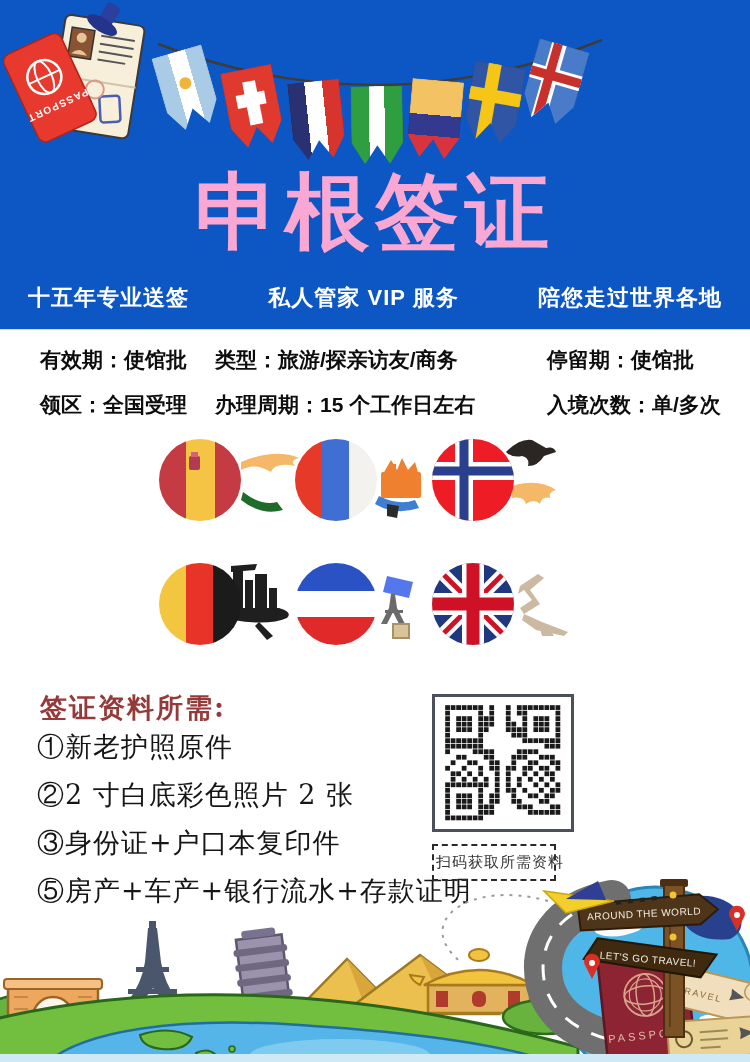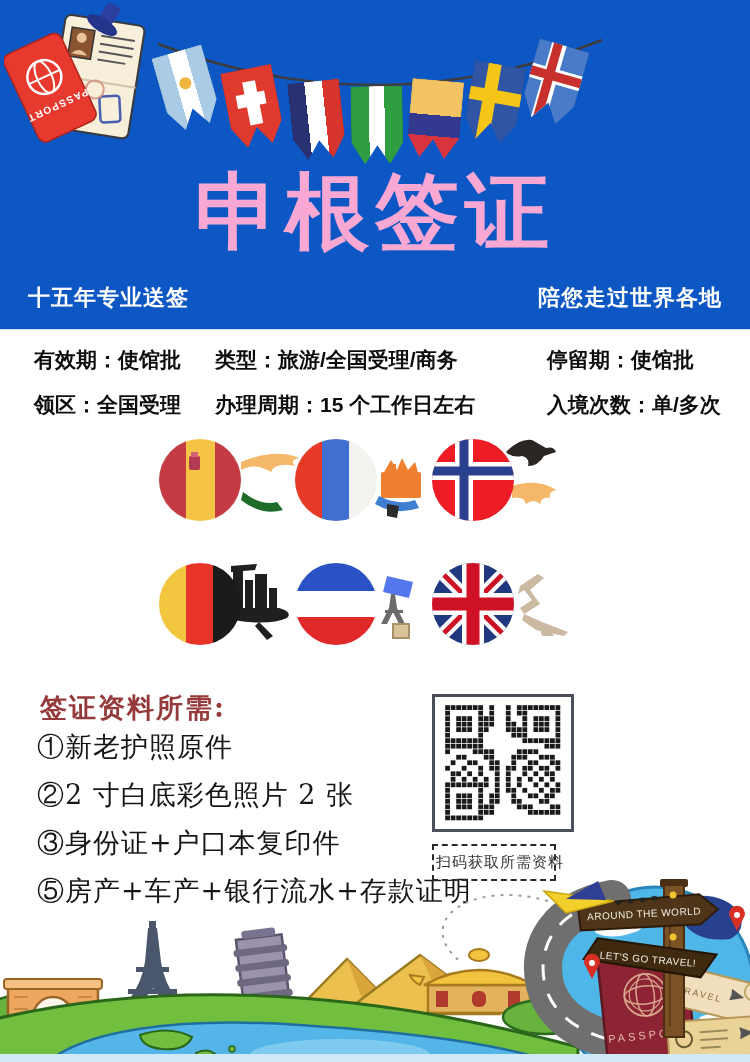--- a/index.html
+++ b/index.html
@@ -38,21 +38,21 @@
                linear-gradient(#f5c518 0 0) 0 40%/100% 13px no-repeat,#2f55a4; }
   .f-iceland { left:528px; top:44px; transform:rotate(16deg);
     background:linear-gradient(#c8302e 0 0) left 36% top 0/9px 100% no-repeat,
                linear-gradient(#c8302e 0 0) 0 40%/100% 9px no-repeat,
                linear-gradient(#fff 0 0) left 35% top 0/15px 100% no-repeat,
                linear-gradient(#fff 0 0) 0 39%/100% 15px no-repeat,#4a7bc8; }
 
   
   .info-cell { position:absolute; font-weight:700; font-size:21px; color:#0d0d0d; white-space:nowrap; }
   .r1 { top:346px; } .r2 { top:391px; }
-  .c1 { left:34px; } .c2 { left:215px; } .c3 { left:547px; }
+  .c1 { left:40px; } .c2 { left:215px; } .c3 { left:547px; }
 
   
   .dest { position:absolute; width:156px; height:92px; }
 
   
   .req-heading { position:absolute; left:40px; top:690px; font-family:"DejaVu Serif", serif;
     font-weight:700; font-size:27px; color:#943a3b; letter-spacing:2px; }
   .req-list { position:absolute; left:37px; top:729px; list-style:none; }
   .req-list li { font-family:"DejaVu Serif", serif; font-size:27px; color:#161616;
     margin-bottom:12px; letter-spacing:1px; white-space:nowrap; }
@@ -117,26 +117,27 @@
     <div class="pennant f-france"></div>
     <div class="pennant f-nigeria"></div>
     <div class="pennant f-colombia"></div>
     <div class="pennant f-sweden"></div>
     <div class="pennant f-iceland"></div>
 
     <div class="hero-title">申根签证</div>
 
     <div class="taglines">
       <span class="tagline">十五年专业送签</span>
+      <span class="tagline">私人管家 VIP 服务</span>
       <span class="tagline">陪您走过世界各地</span>
     </div>
   </div>
 
   <div class="info-cell r1 c1">有效期：使馆批</div>
-  <div class="info-cell r1 c2">类型：旅游/全国受理/商务</div>
+  <div class="info-cell r1 c2">类型：旅游/探亲访友/商务</div>
   <div class="info-cell r1 c3">停留期：使馆批</div>
   <div class="info-cell r2 c1">领区：全国受理</div>
   <div class="info-cell r2 c2">办理周期：15 个工作日左右</div>
   <div class="info-cell r2 c3">入境次数：单/多次</div>
 
   <svg class="dest" style="left:155px;top:434px;" viewBox="0 0 156 92">
     <path d="M86 28 q34 -14 58 -4 q-10 2 -4 8 q-20 -4 -24 6 q-16 -10 -30 -2 z" fill="#f5b869"></path>
     <path d="M88 58 q18 14 34 10 l6 8 q-22 6 -42 -10 z" fill="#1e6b2a"></path>
     <defs>
         <clipPath id="cSpain">

